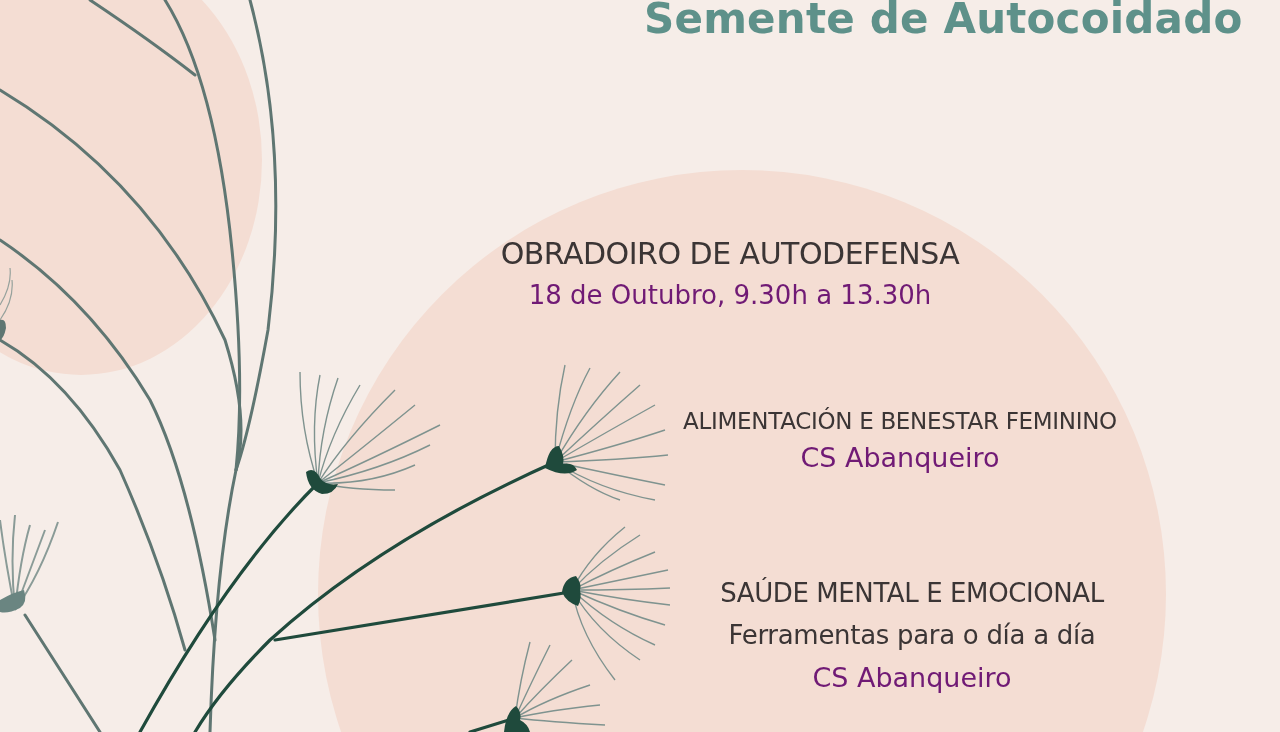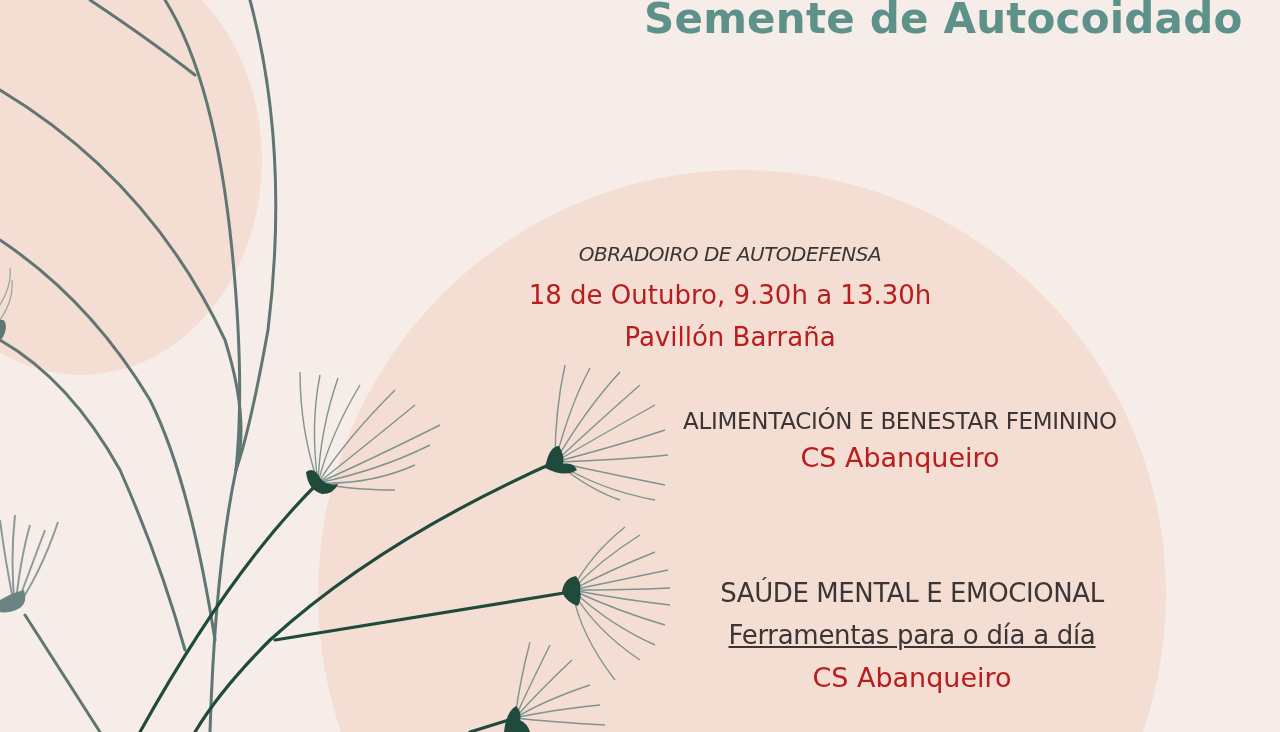--- a/index.html
+++ b/index.html
@@ -12,24 +12,24 @@
     #circle-top-left { left: -100px; top: -55px; width: 362px; height: 430px; }
     #circle-main { left: 318px; top: 170px; width: 848px; height: 848px; }
     svg.plant { position: absolute; left: 0; top: 0; }
     .title {
       position: absolute; left: 644px; top: -6px; width: 600px;
       font-family: "DejaVu Sans", sans-serif; font-weight: bold;
       font-size: 42px; color: #5e918a; letter-spacing: 0.2px; white-space: nowrap;
     }
     .event { position: absolute; text-align: center; white-space: nowrap; }
     .ev-title { color: #3b3535; font-family: "DejaVu Sans", sans-serif; }
-    .ev-sub { color: #3b3535; font-family: "DejaVu Sans", sans-serif; text-decoration: underline; }
-    .ev-info { color: #b91c1c; font-family: "DejaVu Sans", sans-serif; }
+    .ev-sub { color: #3b3535; font-family: "DejaVu Sans", sans-serif; }
+    .ev-info { color: #701a75; font-family: "DejaVu Sans", sans-serif; }
     #event-1 { left: 480px; width: 500px; top: 234px; }
-    #event-1 .ev-title { font-size: 20px; line-height: 40px; letter-spacing: -0.5px; font-style: italic; }
+    #event-1 .ev-title { font-size: 30px; line-height: 40px; letter-spacing: -0.5px; }
     #event-1 .ev-info { font-size: 26px; line-height: 42px; }
     #event-2 { left: 660px; width: 480px; top: 405px; }
     #event-2 .ev-title { font-size: 23px; line-height: 32px; letter-spacing: -0.3px; }
     #event-2 .ev-info { font-size: 27px; line-height: 42px; }
     #event-3 { left: 672px; width: 480px; top: 572px; }
     #event-3 .ev-title { font-size: 26px; line-height: 42px; letter-spacing: -0.4px; }
     #event-3 .ev-sub { font-size: 26px; line-height: 42px; letter-spacing: -0.3px; }
     #event-3 .ev-info { font-size: 27px; line-height: 44px; }
   </style>
 </head>
@@ -127,21 +127,20 @@
     </g>
     <path d="M0 320 q6 -2 6 8 q-2 10 -6 12z" fill="#5f7672"></path>
   </g>
 </svg>
 
 <div class="title">Semente de Autocoidado</div>
 
 <div class="event" id="event-1">
   <div class="ev-title">OBRADOIRO DE AUTODEFENSA</div>
   <div class="ev-info">18 de Outubro, 9.30h a 13.30h</div>
-  <div class="ev-info">Pavillón Barraña</div>
 </div>
 
 <div class="event" id="event-2">
   <div class="ev-title">ALIMENTACIÓN E BENESTAR FEMININO</div>
   <div class="ev-info">CS Abanqueiro</div>
 </div>
 
 <div class="event" id="event-3">
   <div class="ev-title">SAÚDE MENTAL E EMOCIONAL</div>
   <div class="ev-sub">Ferramentas para o día a día</div>

